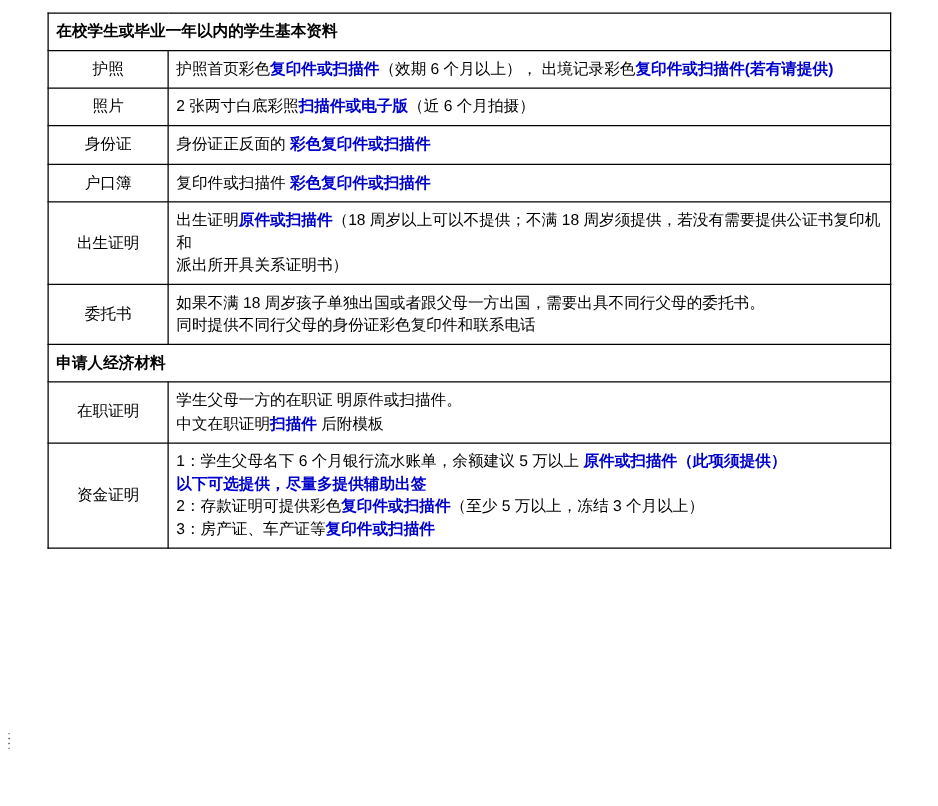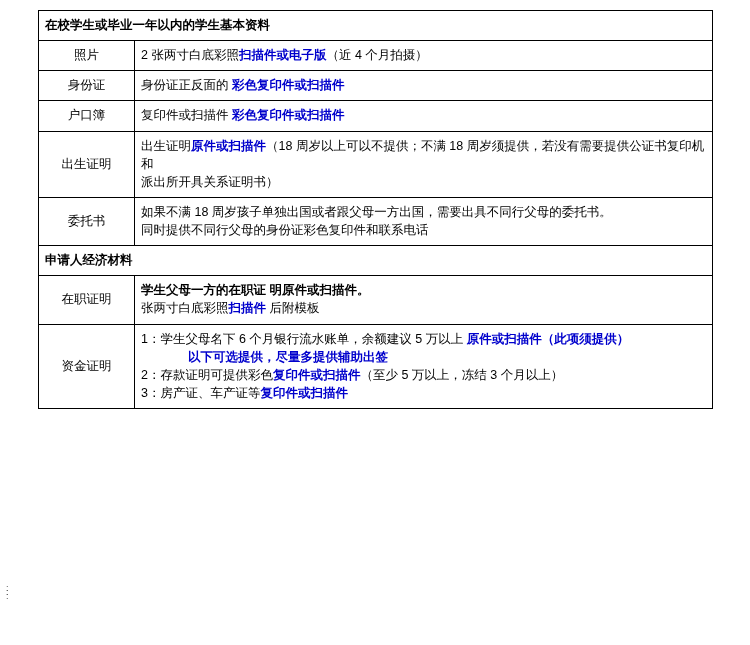--- a/index.html
+++ b/index.html
@@ -52,24 +52,23 @@
     font-size: 12.5px;
     padding: 6px 6px 7px 6px;
   }
   .blue {
     color: #0000cc;
     font-weight: bold;
   }
   .bluebold {
     color: #0000cc;
     font-weight: bold;
-    margin-left: 47px;
   }
   .bold {
-    font-weight: bold;
+    font-weight: normal;
     margin-top: 24px;
   }
   .line {
     display: block;
   }
   .dots {
     position: absolute;
     left: 6px;
     top: 586px;
     width: 8px;
@@ -93,23 +92,29 @@
       <col style="width:96px">
       <col style="width:578px">
     </colgroup>
     <tbody>
       <tr>
         <td class="section-head" colspan="2">在校学生或毕业一年以内的学生基本资料</td>
       </tr>
     </tbody>
     <tbody id="rows-basic">
         <tr>
+          <td class="label">护照</td>
+          <td>
+            <div class="line"><span>护照首页彩色</span><span class="blue">复印件或扫描件</span><span>（效期 6 个月以上）， 出境记录彩色</span><span class="blue">复印件或扫描件</span><span class="blue">(若有请提供)</span></div>
+          </td>
+        </tr>
+        <tr>
           <td class="label">照片</td>
           <td>
-            <div class="line"><span>2 张两寸白底彩照</span><span class="blue">扫描件或电子版</span><span>（近 4 个月拍摄）</span></div>
+            <div class="line"><span>2 张两寸白底彩照</span><span class="blue">扫描件或电子版</span><span>（近 6 个月拍摄）</span></div>
           </td>
         </tr>
         <tr>
           <td class="label">身份证</td>
           <td>
             <div class="line"><span>身份证正反面的 </span><span class="blue">彩色复印件或扫描件</span></div>
           </td>
         </tr>
         <tr>
           <td class="label">户口簿</td>
@@ -135,21 +140,21 @@
     <tbody>
       <tr>
         <td class="section" colspan="2">申请人经济材料</td>
       </tr>
     </tbody>
     <tbody id="rows-financial">
         <tr>
           <td class="label">在职证明</td>
           <td>
             <div class="line"><span class="bold">学生父母一方的在职证 明原件或扫描件。</span></div>
-            <div class="line"><span>张两寸白底彩照</span><span class="blue">扫描件</span><span>  后附模板</span></div>
+            <div class="line"><span>中文在职证明</span><span class="blue">扫描件</span><span>  后附模板</span></div>
           </td>
         </tr>
         <tr>
           <td class="label">资金证明</td>
           <td>
             <div class="line"><span>1：学生父母名下 6 个月银行流水账单，余额建议 5 万以上  </span><span class="blue">原件或扫描件（此项须提供）</span></div>
             <div class="line"><span class="bluebold">以下可选提供，尽量多提供辅助出签</span></div>
             <div class="line"><span>2：存款证明可提供彩色</span><span class="blue">复印件或扫描件</span><span>（至少 5 万以上，冻结 3 个月以上）</span></div>
             <div class="line"><span>3：房产证、车产证等</span><span class="blue">复印件或扫描件</span></div>
           </td>

